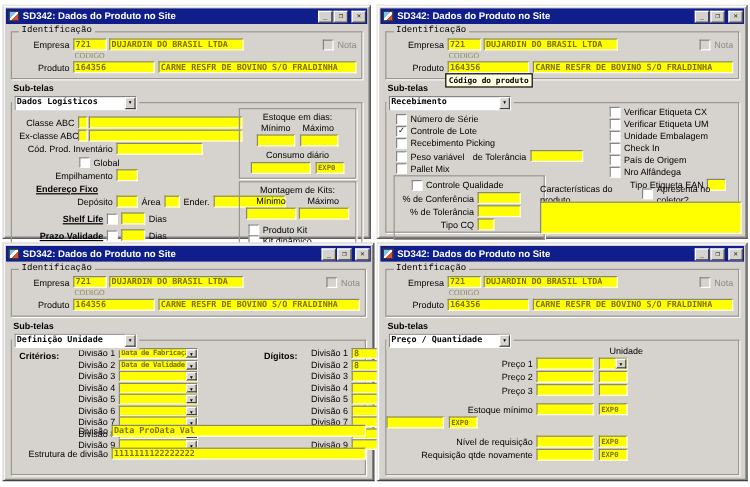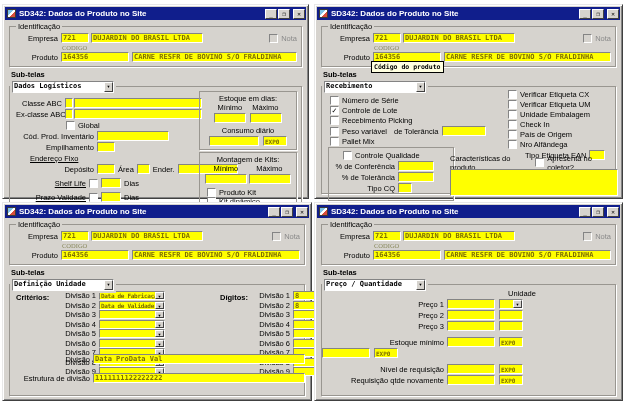--- a/index.html
+++ b/index.html
@@ -18,27 +18,27 @@
   .ticon{width:9px;height:9px;flex:none;margin-right:3px;
          background:linear-gradient(135deg,#7ec3e8 0 40%,#ffffff 40% 60%,#d94f3c 60% 100%);
          border:1px solid #3a3a3a;box-sizing:border-box;}
   .ttext{color:#fff;font-weight:bold;font-size:8px;flex:1;white-space:nowrap;overflow:hidden;}
   .tbtn{width:12px;height:10px;flex:none;background:#d6d3ce;border:1px solid;
         border-color:#fff #404040 #404040 #fff;box-sizing:border-box;text-align:center;
         font-family:"DejaVu Sans Mono",monospace;font-size:6px;line-height:8px;margin-left:1px;color:#000;}
   .tbtn.close{margin-left:3px;}
 
   fieldset{margin:0;padding:0;min-width:0;border:1px solid #999690;box-shadow:1px 1px 0 #fff;}
-  legend{font-size:7.5px;padding:0 2px;margin-left:4px;}
+  legend{font-size:7.5px;padding:0 2px;margin-left:4px;font-family:Liberation Mono, monospace;}
   .grp-ident{margin:2px 4px 0 4px;padding:1px 4px 3px 2px;flex:none;}
 
   .row{display:flex;align-items:center;margin:1px 0;height:10px;}
   .lbl{text-align:right;margin-right:3px;white-space:nowrap;flex:none;}
   .lbl2{margin:0 3px;white-space:nowrap;flex:none;}
-  .bu{font-weight:normal;text-decoration:underline;}
+  .bu{font-weight:bold;text-decoration:underline;}
 
   .yf{background:#ffff00;border:1px solid;border-color:#848484 #fff #fff #848484;
       height:10px;line-height:9px;box-sizing:border-box;display:inline-block;flex:none;
       font-family:"DejaVu Sans Mono",monospace;font-weight:bold;font-size:7px;color:#7e7000;
       padding:0 1px;white-space:nowrap;overflow:hidden;}
   .combo{display:inline-flex;flex:none;background:#ffff00;border:1px solid;
          border-color:#848484 #fff #fff #848484;height:10px;box-sizing:border-box;align-items:stretch;}
   .combo .cval{flex:1;overflow:hidden;white-space:nowrap;font-family:"DejaVu Sans Mono",monospace;
                font-weight:bold;font-size:6px;letter-spacing:-0.3px;color:#7e7000;line-height:8px;padding:0 1px;}
   .combo .cbtn{width:9px;flex:none;background:#d6d3ce;border:1px solid;border-color:#fff #404040 #404040 #fff;
@@ -133,27 +133,27 @@
       <div class="row">
         <span class="lbl" style="width:46px">Classe ABC</span>
         <span class="yf" style="width:8px"></span>
         <span class="yf" style="width:128px;margin-left:1px"></span>
       </div>
       <div class="row">
         <span class="lbl" style="width:46px">Ex-classe ABC</span>
         <span class="yf" style="width:8px"></span>
         <span class="yf" style="width:128px;margin-left:1px"></span>
       </div>
-      <div class="row" style="margin-left:50px">
-        <span class="cb"></span>
-        <span>Global</span>
-      </div>
       <div class="row">
         <span class="lbl" style="width:78px">Cód. Prod. Inventário</span>
         <span class="yf" style="width:72px"></span>
+      </div>
+      <div class="row" style="margin-left:50px">
+        <span class="cb"></span>
+        <span>Global</span>
       </div>
       <div class="row">
         <span class="lbl" style="width:78px">Empilhamento</span>
         <span class="yf" style="width:18px"></span>
       </div>
       <div class="row" style="margin-left:14px">
         <span class="bu">Endereço Fixo</span>
       </div>
       <div class="row">
         <span class="lbl" style="width:78px">Depósito</span>

